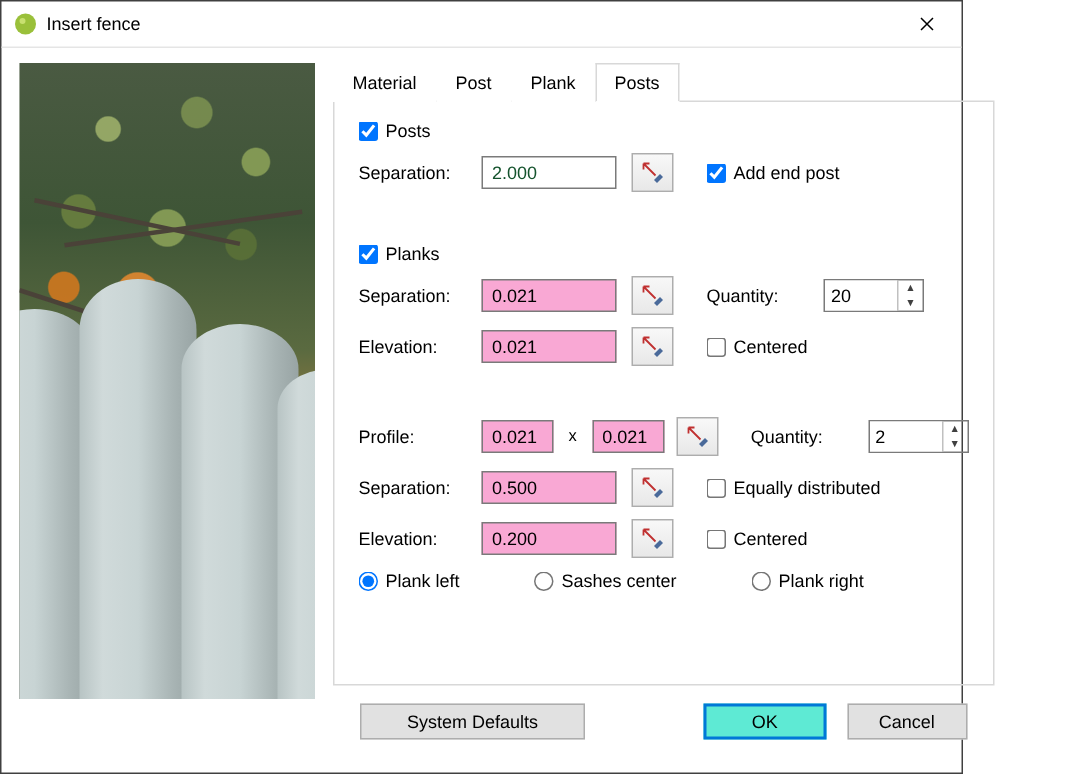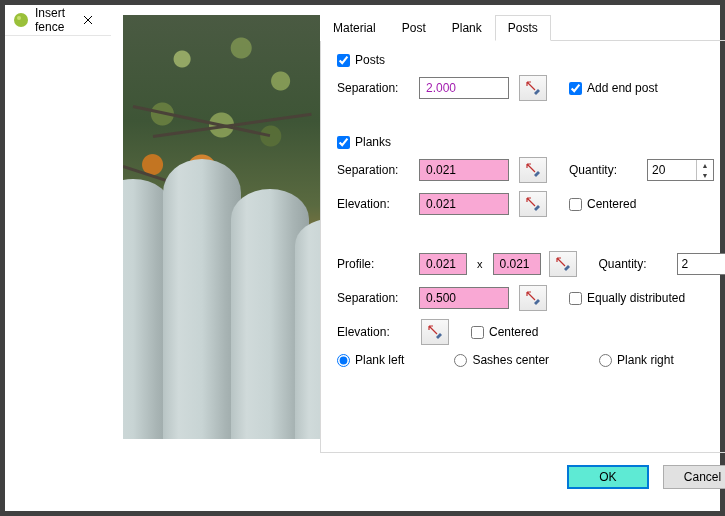--- a/index.html
+++ b/index.html
@@ -1,36 +1,36 @@
 <!DOCTYPE html>
 <html><head>
 <meta charset="utf-8">
 <style>
 html,body{margin:0;padding:0;font-family:"Segoe UI",Tahoma,Arial,sans-serif;font-size:12px;color:#000;background:#fff}
-.window{width:725px;height:516px;border:5px solid #404040;background:#fff;box-sizing:border-box;display:flex;flex-direction:row}
+.window{width:642px;height:516px;border:1px solid #404040;background:#fff;box-sizing:border-box;display:flex;flex-direction:column}
 .titlebar{height:30px;display:flex;align-items:center;padding:0 0 0 8px;border-bottom:1px solid #e5e5e5}
 .titlebar .appicon{width:16px;height:16px;margin-right:6px}
 .titlebar .title{flex:1;font-size:12px}
 .titlebar .close{width:46px;height:30px;display:flex;align-items:center;justify-content:center}
-.body{flex:1;display:flex;padding:10px 12px 10px 12px;box-sizing:border-box}
+.body{flex:1;display:flex;padding:10px 12px 10px 12px;gap:12px;box-sizing:border-box}
 .preview{width:197px;height:424px;background:#6e7d66;position:relative;overflow:hidden;flex-shrink:0}
 .content{flex:1;display:flex;flex-direction:column}
 .tabs{display:flex;position:relative;z-index:2}
 .tab{padding:5px 12px;border:1px solid transparent;border-bottom:none;background:#fff;cursor:default}
 .tab.active{border-color:#d8d8d8;border-bottom:1px solid #fff;position:relative}
 .tab:not(.active){color:#000}
 .tabpanel{border:1px solid #d8d8d8;flex:1;margin-top:-1px;padding:12px 16px;box-sizing:border-box;display:flex;flex-direction:column;gap:26px}
 .group{}
 .group-header{display:flex;align-items:center;gap:5px;margin-bottom:8px}
 input[type=checkbox]{width:13px;height:13px;margin:0}
 .row{display:flex;align-items:center;gap:8px;margin-bottom:8px}
 .lbl{width:74px}
 .lbl2{width:70px}
 .tbox{width:90px;height:22px;border:1px solid #7a7a7a;padding:0 6px;font:inherit;box-sizing:border-box;background:#f9a8d4}
-.tbox[disabled]{color:#a21caf;background:#fff}
+.tbox[disabled]{color:#14532d;background:#fff}
 .tbox.narrow{width:48px}
 .spinwrap{display:flex;align-items:flex-start;border:1px solid #7a7a7a;height:22px;box-sizing:border-box}
 .spinwrap input{border:none;width:40px;height:20px;padding:0 4px;font:inherit;text-align:left;outline:none}
 .spinbtns{display:flex;flex-direction:column;border-left:1px solid #c0c0c0}
 .spinbtns div{width:16px;height:10px;display:flex;align-items:center;justify-content:center;font-size:7px;line-height:1;color:#404040}
 .pickbtn{width:26px;height:24px;border:1px solid #adadad;background:linear-gradient(#f8f8f8,#e8e8e8);display:flex;align-items:center;justify-content:center;margin-left:2px;margin-right:14px}
 .radio-row{display:flex;align-items:center;gap:50px;margin-top:6px}
 .radio-row label{display:flex;align-items:center;gap:5px}
 input[type=radio]{margin:0}
 .footer{height:48px;display:flex;align-items:center;padding:0 18px;gap:14px}
@@ -177,20 +177,21 @@
                   <path d="M9 13 L13 9 L15 11 L11 15 Z" fill="#4a6a9a"></path>
                 </svg>
             </div>
             <label class="inline">
               <input type="checkbox" style="">
               <span>Equally distributed</span>
             </label>
           </div>
           <div class="row">
             <span class="lbl">Elevation:</span>
+            <input class="tbox" value="0.200" style="">
             <div class="pickbtn">
               <svg class="picksvg" viewBox="0 0 16 16">
                   <path d="M2 2 L10 10 M2 2 L2 6 M2 2 L6 2" stroke="#c03030" stroke-width="1.2" fill="none"></path>
                   <path d="M9 13 L13 9 L15 11 L11 15 Z" fill="#4a6a9a"></path>
                 </svg>
             </div>
             <label class="inline">
               <input type="checkbox" style="">
               <span>Centered</span>
             </label>
@@ -207,19 +208,20 @@
             <label>
               <input type="radio" name="align" style="">
               <span>Plank right</span>
             </label>
           </div>
         </div>
 
       </div>
 
       <div class="footer">
+        <button class="btn sys">System Defaults</button>
         <div class="spacer"></div>
         <button class="btn primary">OK</button>
         <button class="btn">Cancel</button>
       </div>
     </div>
   </div>
 </div>
 
 </body></html>

